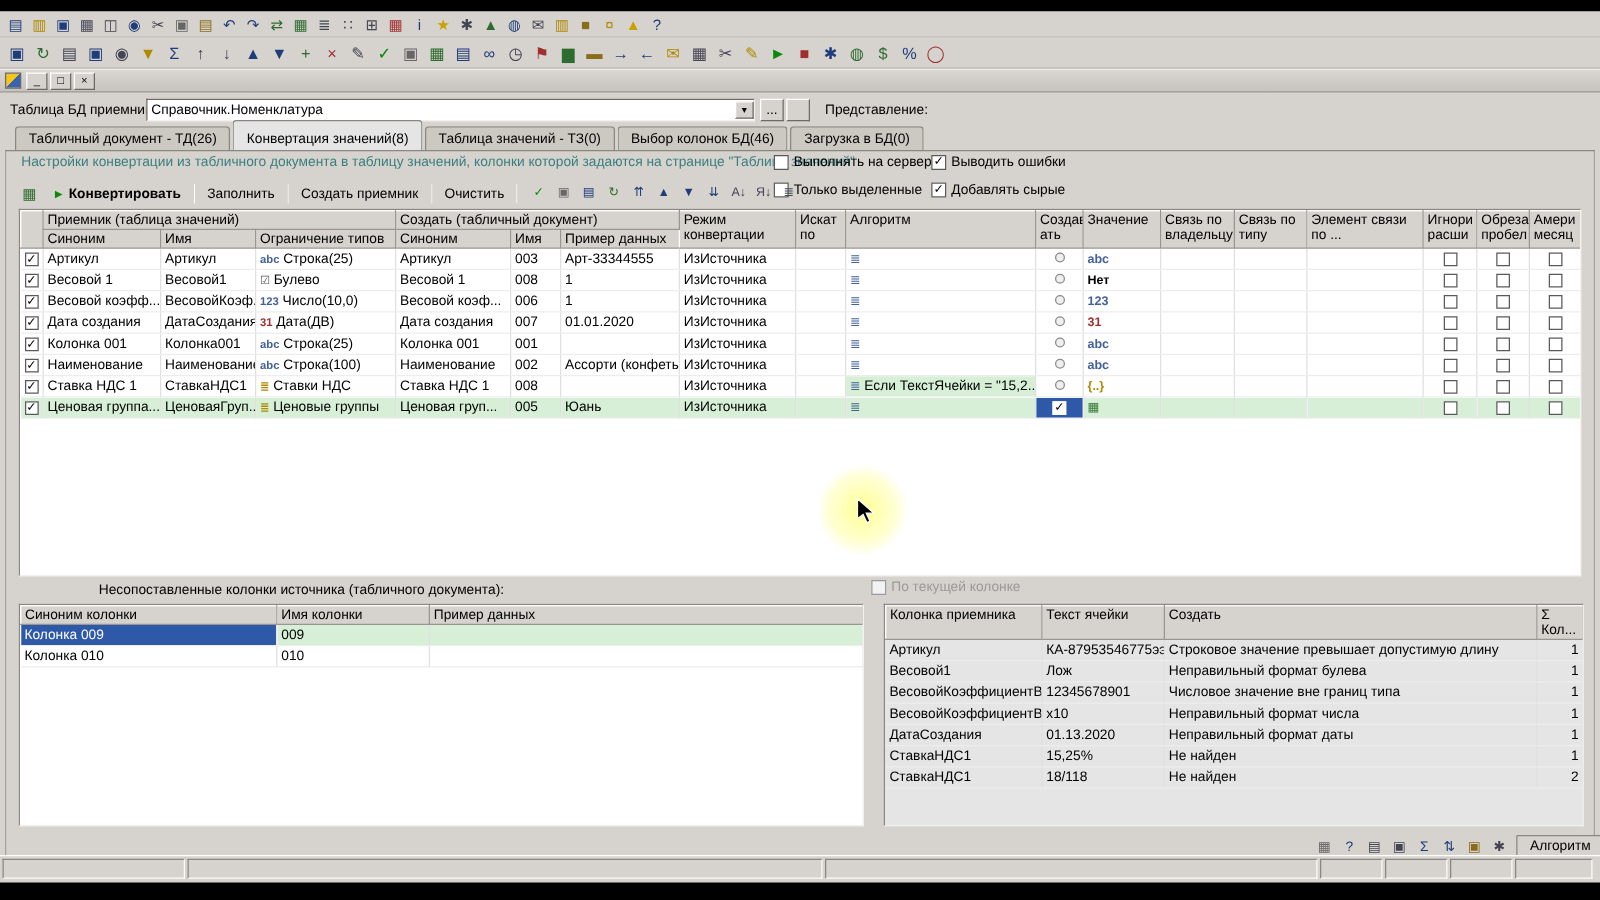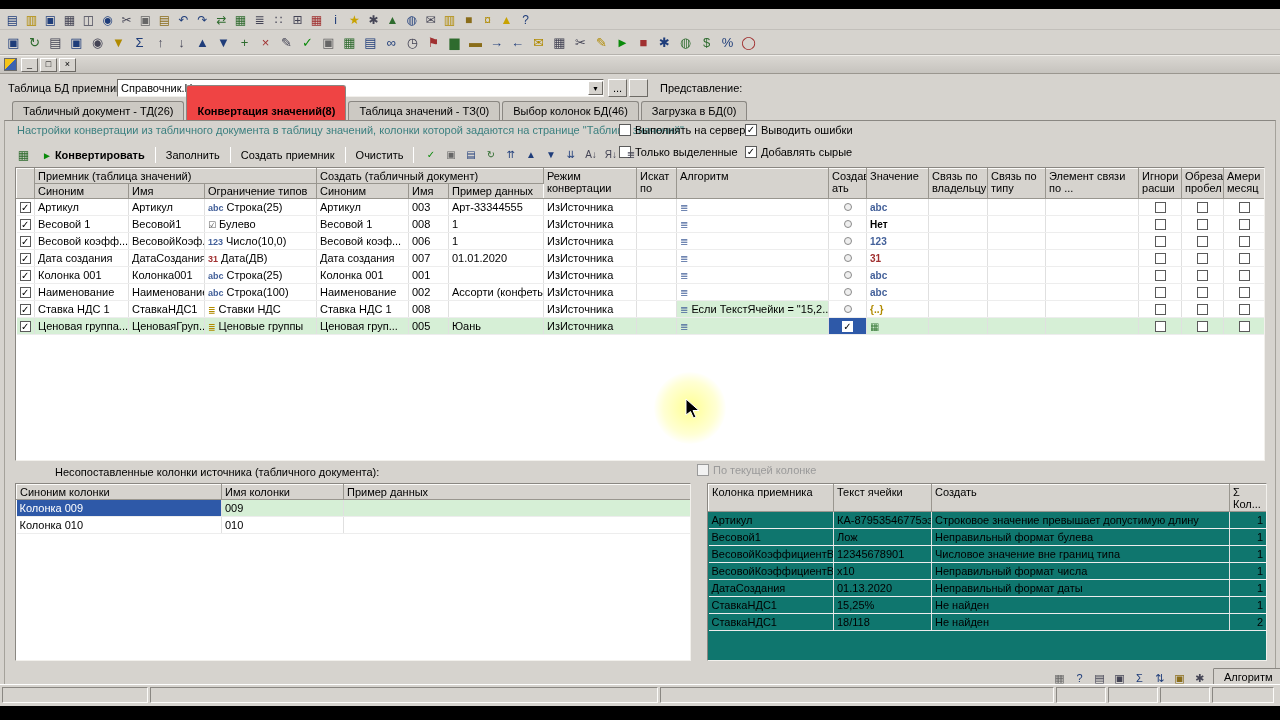--- a/index.html
+++ b/index.html
@@ -36,21 +36,21 @@
   .combobtn { position:absolute; left:588px; top:4px; width:15px; height:14px; background:#d6d3ce;
               border:1px solid; border-color:#fff #6d6a65 #6d6a65 #fff; font-size:7px; text-align:center; line-height:13px;}
   .smallbtn { position:absolute; top:2px; height:18px; width:19px; background:#d6d3ce; text-align:center; line-height:16px;
               border:1px solid; border-color:#fff #6d6a65 #6d6a65 #fff; }
   .viewinput { position:absolute; left:737px; top:2px; width:533px; height:18px; padding:2px 3px 0 3px; white-space:nowrap; overflow:hidden;}
 
   
   .tabs { position:absolute; top:91px; left:12px; height:20px; display:flex; gap:2px; align-items:flex-end; }
   .tab { padding:3px 10px 3px 10px; background:#ccc9c3; border:1px solid #8a8782; border-bottom:none;
          border-radius:3px 3px 0 0; font-size:11px; white-space:nowrap; cursor:default; }
-  .tab.active { background:#ef4444; padding-top:19px; font-weight:bold; }
+  .tab.active { background:#e5e5e5; padding-top:8px; font-weight:normal; }
 
   .page { position:absolute; top:111px; left:4px; width:1272px; height:568px; background:#d6d3ce;
           border:1px solid #a5a29b; border-top:1px solid #8a8782; }
 
   .inforow { position:absolute; top:3px; left:12px; color:#3a7f7f; white-space:nowrap; }
   .cbgroup { position:absolute; display:flex; align-items:center; gap:4px; white-space:nowrap;}
   .cb3 { display:inline-block; width:12px; height:12px; background:#fff; border:1px solid #5a5a5a;
          text-align:center; line-height:10px; font-size:10px; vertical-align:middle; }
   .cb3 .mark { visibility:hidden; }
   .cb3.checked .mark { visibility:visible; }
@@ -80,25 +80,25 @@
   .tico { font-size:9px; font-weight:bold; margin-right:3px; }
   .vico { font-size:10px; font-weight:bold; }
   .alg-ic { color:#44619a; font-size:10px; margin-right:3px; }
   .c-cb, .c-create, .c-flag { text-align:center; }
   .radio { display:inline-block; width:8px; height:8px; border:1px solid #8a8a8a; border-radius:50%; background:#efefef; }
   .c-create .wbox { display:none; }
   .c-create.checked { background:#2e59a8; }
   .c-create.checked .wbox { display:inline-block; border-color:#fff; }
 
   
-  .bot-label { position:absolute; top:345px; left:4px;padding-left:46px; }
+  .bot-label { position:absolute; top:345px; left:28px;padding-left:46px; }
   .curcol { position:absolute; top:343px; left:692px; }
   .unwrap  { position:absolute; top:362px; left:10px;  width:676px; height:178px; background:#fff;
              border:1px solid; border-color:#8a8782 #f2f0ec #f2f0ec #8a8782; overflow:hidden;}
-  .errwrap { position:absolute; top:362px; left:702px; width:560px; height:178px; background:#0f766e;
+  .errwrap { position:absolute; top:362px; left:702px; width:560px; height:178px; background:#e5e5e5;
              border:1px solid; border-color:#8a8782 #f2f0ec #f2f0ec #8a8782; overflow:hidden;}
   table.un { width:674px; } table.er { width:558px; }
   tr.sel td:first-child { background:#2e59a8; color:#fff; }
   table.un tr.sel td { background:#d6efd6; }
   table.un tr.sel td:first-child { background:#2e59a8; color:#fff; }
   td.num { text-align:right; }
 
   
   .botbar { position:absolute; top:547px; left:0; width:1272px; height:20px; display:flex; align-items:center; }
   .boticons { position:absolute; left:1046px; display:flex; gap:3px; }

